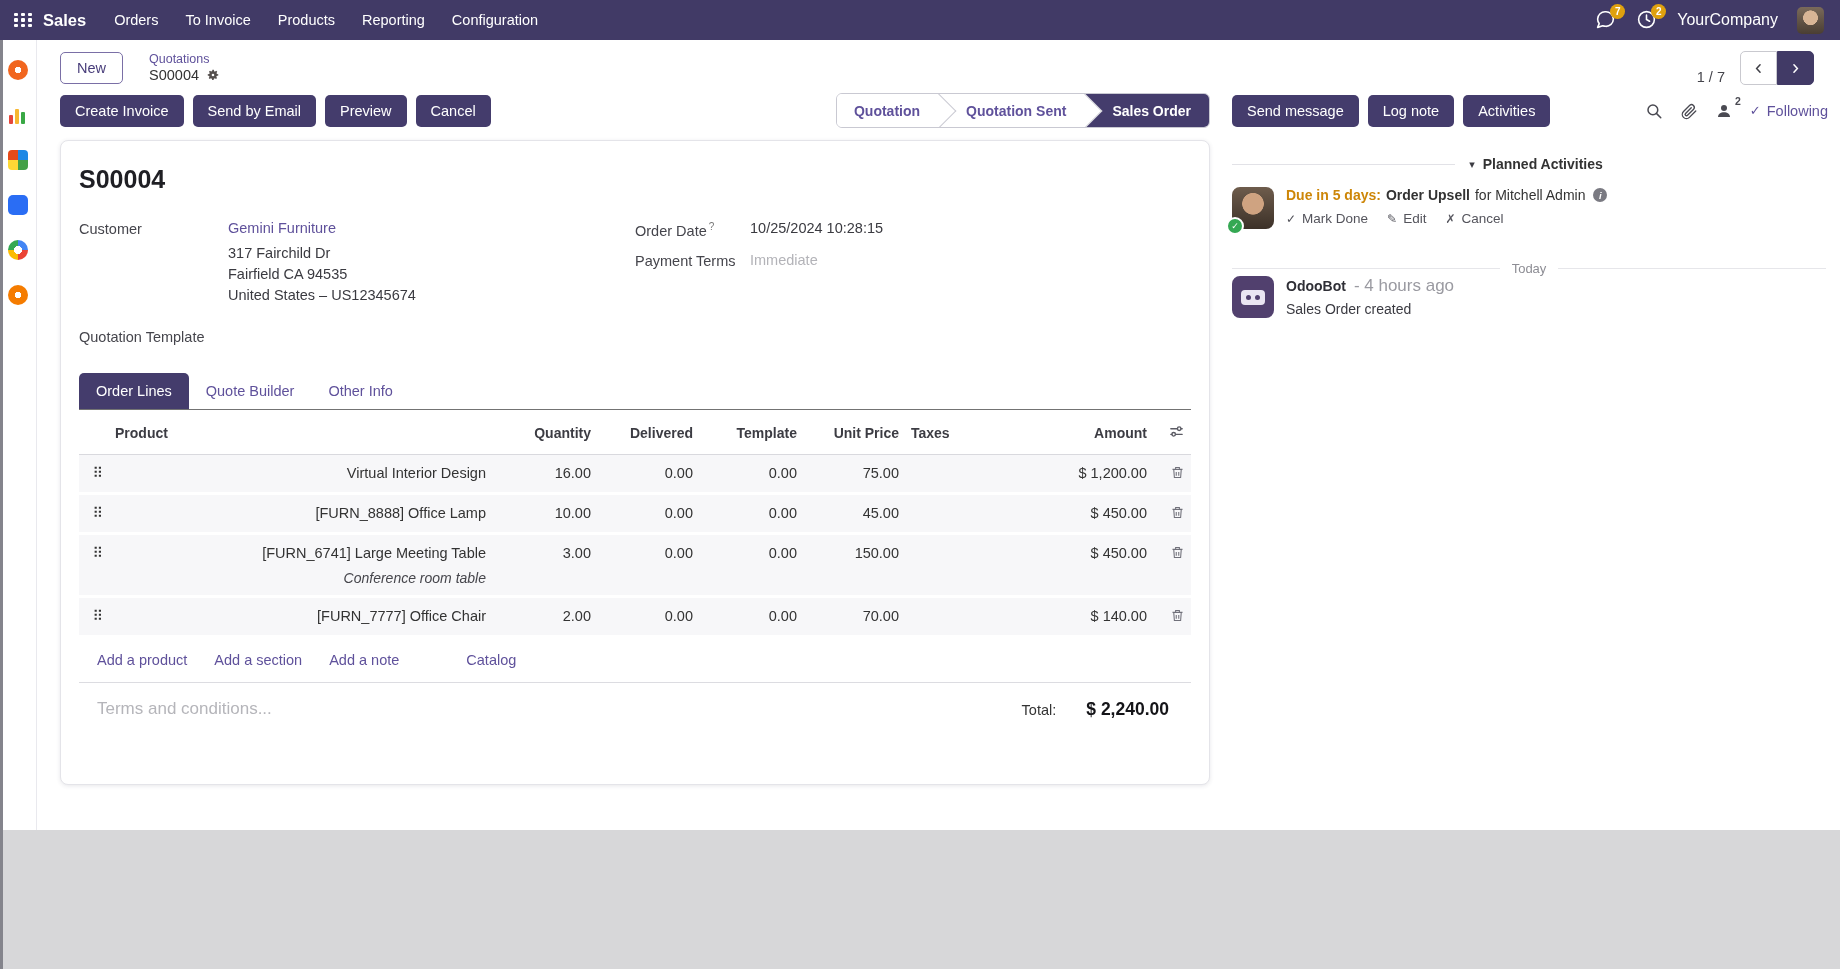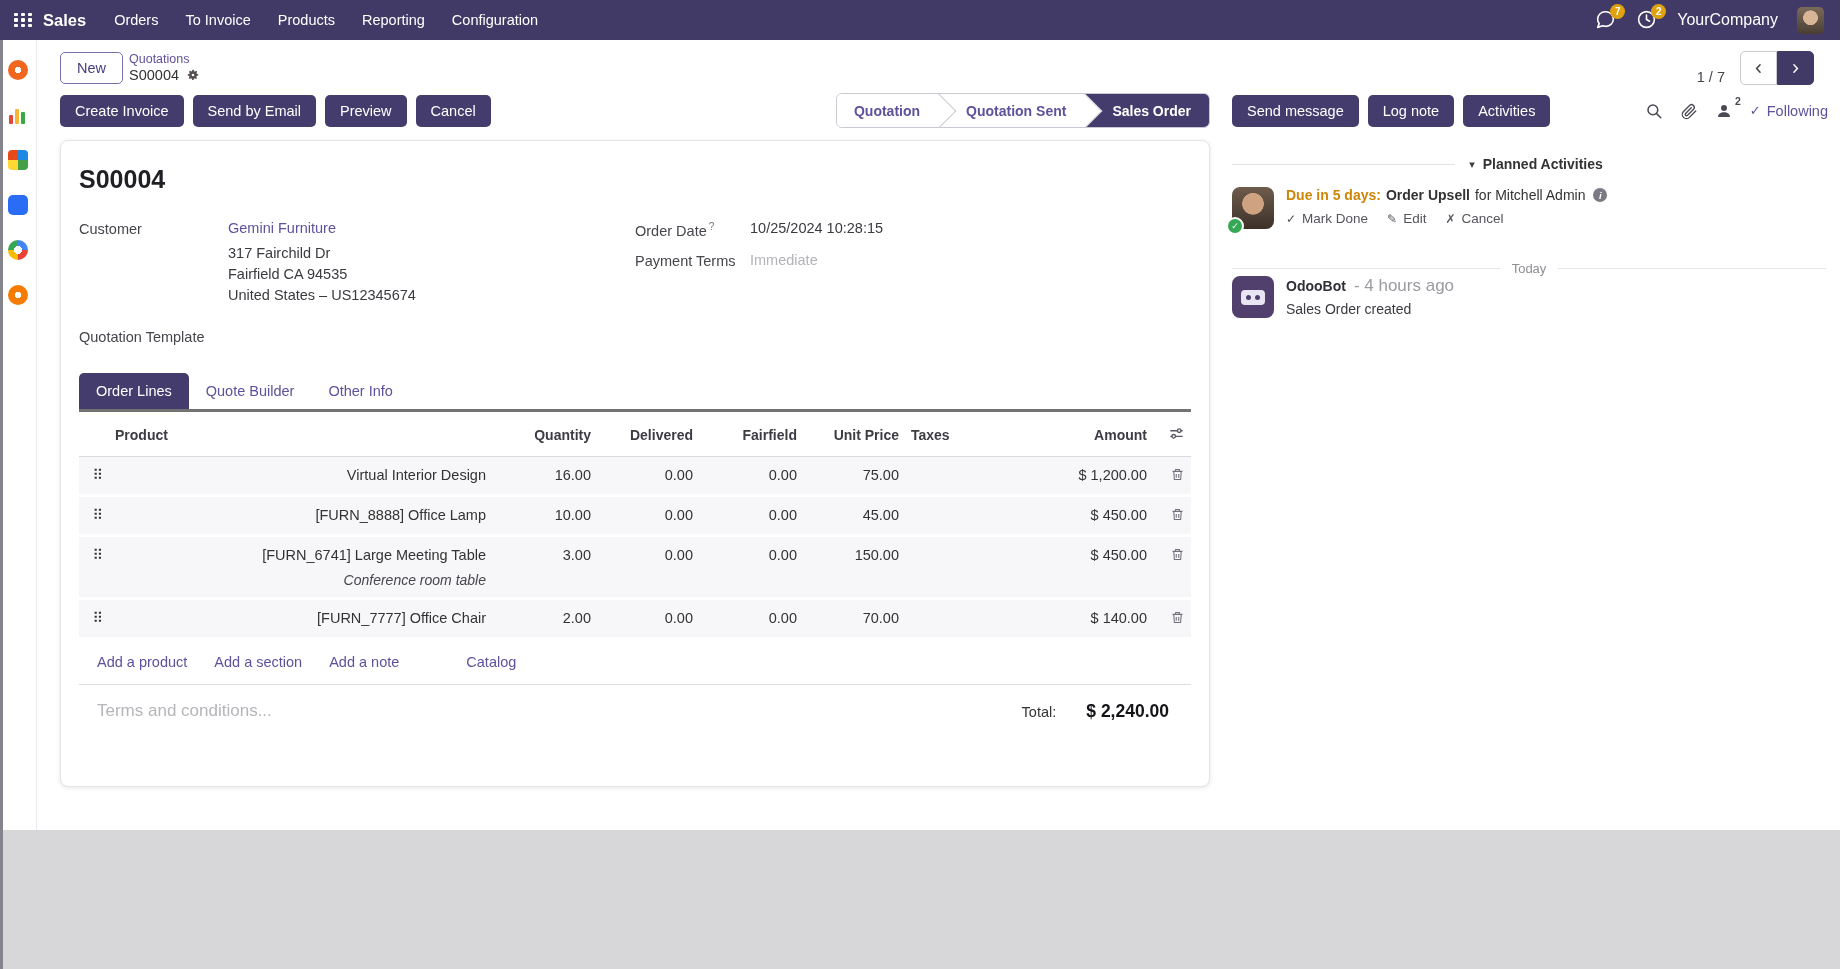--- a/index.html
+++ b/index.html
@@ -42,21 +42,21 @@
   .ico-pie { border-radius: 50%; background: radial-gradient(circle, #fff 0 28%, transparent 29%),
     conic-gradient(#4285f4 0 25%, #ea4335 0 50%, #fbbc04 0 75%, #34a853 0); }
   .ico-gear { border-radius: 50%; background: radial-gradient(circle, #fff 0 24%, transparent 25%), #f57c00; }
 
   .content { flex: 1; display: flex; flex-direction: column; min-width: 0; background: #fff; }
 
   
   .control-panel { display: flex; align-items: center; padding: 11px 26px 8px 23px; }
   .btn-new { background: #fff; border: 1px solid #7a6fa6; color: #483d7a; font-size: 14.5px; padding: 7px 16px;
     border-radius: 5px; font-weight: 500; cursor: pointer; font-family: inherit; }
-  .breadcrumb { margin-left: 6px; display: flex; flex-direction: column; line-height: 1.2; }
+  .breadcrumb { margin-left: 26px; display: flex; flex-direction: column; line-height: 1.2; }
   .bc-parent { color: #5f519b; font-size: 12.5px; text-decoration: none; cursor: pointer; }
   .bc-current-row { display: flex; align-items: center; gap: 7px; font-size: 14.5px; color: #333; }
   .gear-btn { cursor: pointer; display: flex; align-items: center; }
   .pager { margin-left: auto; display: flex; align-items: flex-end; gap: 15px; }
   .pager-value { font-size: 14.5px; color: #45454c; cursor: pointer; }
   .pager-buttons { display: flex; }
   .pager-buttons button { width: 37px; height: 34px; display: flex; align-items: center; justify-content: center;
     border: 1px solid #c9c9cf; background: #fff; cursor: pointer; }
   .pager-buttons button.prev { border-radius: 5px 0 0 5px; }
   .pager-buttons button.next { border-radius: 0 5px 5px 0; background: #413a66; border-color: #413a66; }
@@ -92,21 +92,21 @@
   .f-left { width: 556px; display: grid; grid-template-columns: 149px 1fr; align-content: start; flex-shrink: 0; }
   .f-right { flex: 1; display: grid; grid-template-columns: 115px 1fr; align-content: start; row-gap: 13px; }
   .flabel { color: #45454c; padding-top: 1px; }
   .fvalue a { color: #5f519b; text-decoration: none; cursor: pointer; }
   .address { margin-top: 7px; line-height: 21px; color: #3a3a40; }
   .qt-label { grid-column: 1 / 3; margin-top: 22px; }
   .sup-help { font-size: 10px; color: #777; vertical-align: super; margin-left: 2px; }
   .placeholder-val { color: #b3b3b8; cursor: text; }
   .fvalue.editable { cursor: text; }
 
-  .tabs { margin-top: 28px; border-bottom: 3px solid #737373; display: flex; }
+  .tabs { margin-top: 28px; border-bottom: 1px solid #737373; display: flex; }
   .tab { padding: 10px 17px; font-size: 14.5px; color: #5f519b; cursor: pointer; }
   .tab.active { background: #443c6c; color: #fff; border-radius: 5px 5px 0 0; font-weight: 500; }
 
   table.lines { width: 100%; border-collapse: collapse; table-layout: fixed; }
   table.lines thead th { font-size: 14px; font-weight: 700; color: #3c3c43; text-align: right;
     padding: 13px 6px 11px; border-bottom: 1px solid #d9d9de; }
   table.lines thead th.al { text-align: left; }
   table.lines tbody tr.line { background: #f7f7f9; border-bottom: 3px solid #fff; }
   table.lines td { padding: 10px 6px 9px; font-size: 14.5px; color: #333; text-align: right; vertical-align: top; cursor: text; }
   td.product-cell { text-align: left; }
@@ -352,21 +352,21 @@
                 <col style="width:88px">
                 <col style="width:160px">
                 <col style="width:38px">
             </colgroup>
             <thead>
               <tr>
                 <th class="al"></th>
                 <th class="al">Product</th>
                 <th>Quantity</th>
                 <th>Delivered</th>
-                <th>Fairfield</th>
+                <th>Template</th>
                 <th>Unit Price</th>
                 <th class="al">Taxes</th>
                 <th>Amount</th>
                 <th>
                   <svg width="17" height="17" viewBox="0 0 24 24" fill="none" stroke="#5b5b64" stroke-width="2" stroke-linecap="round">
                       <path d="M4 8h9M18.6 8H20M4 16h1.4M10.8 16H20"></path>
                       <circle cx="15.8" cy="8" r="2.5"></circle>
                       <circle cx="8" cy="16" r="2.5"></circle>
                     </svg>
                 </th>

